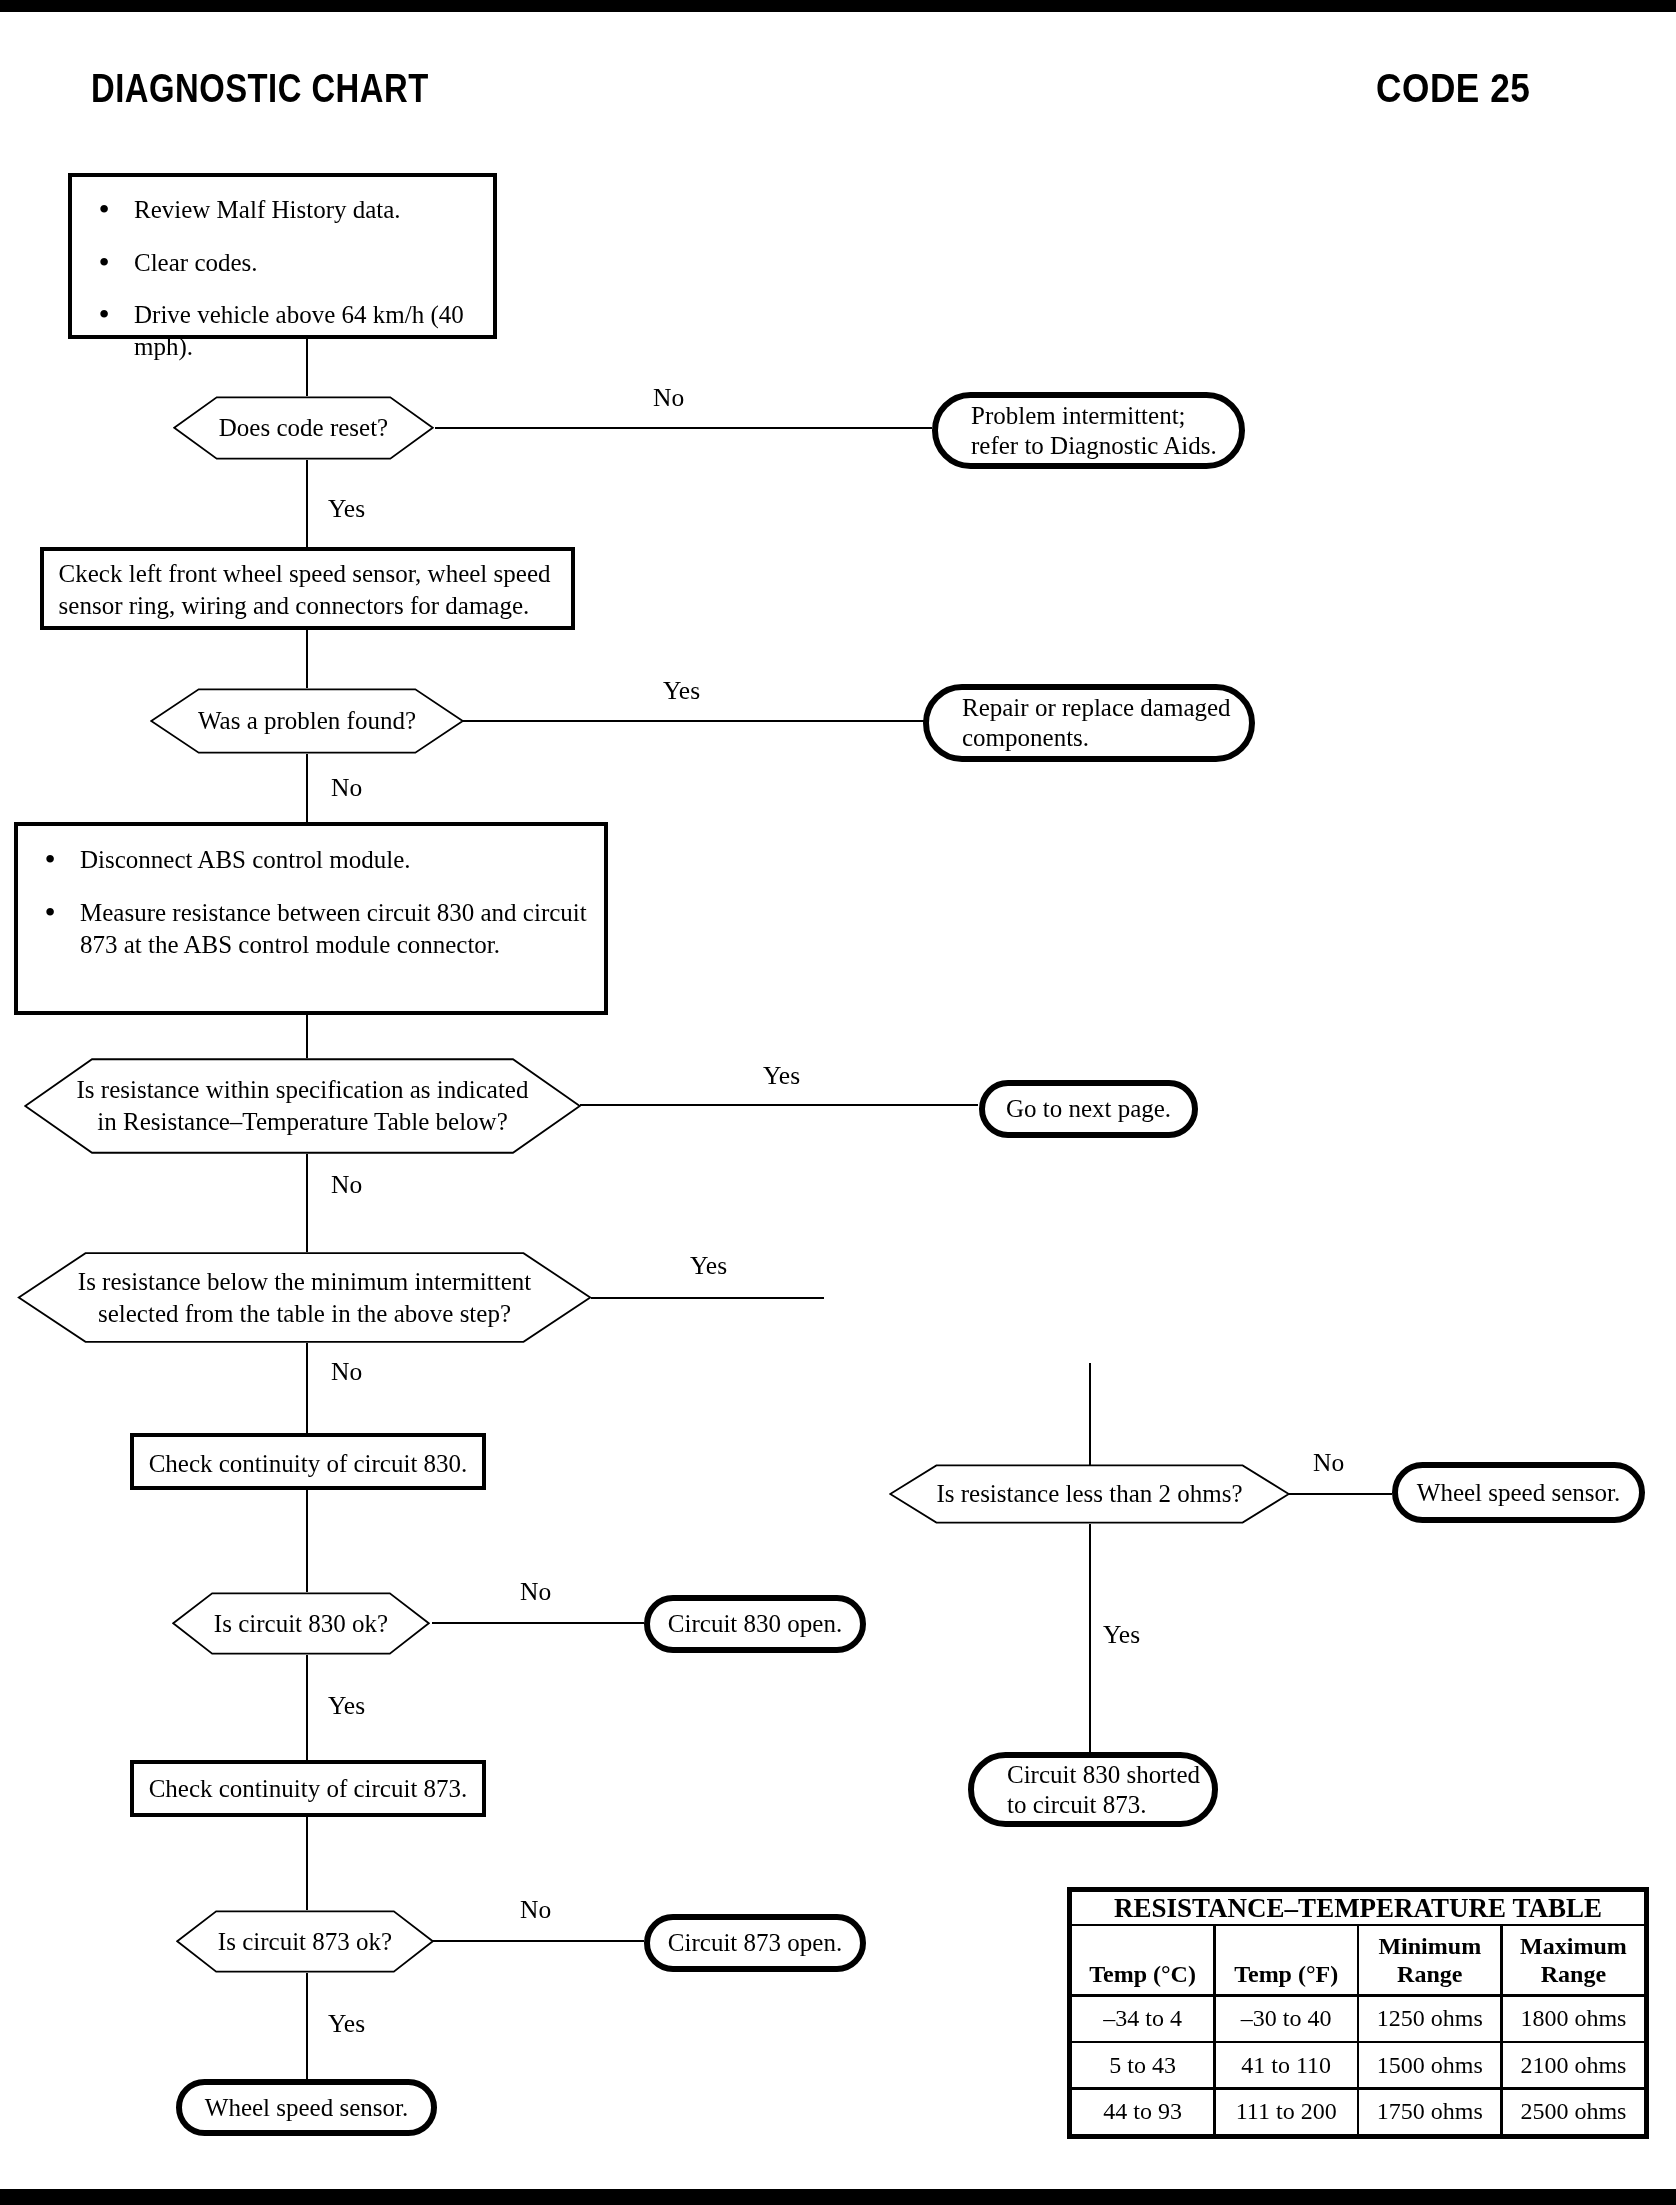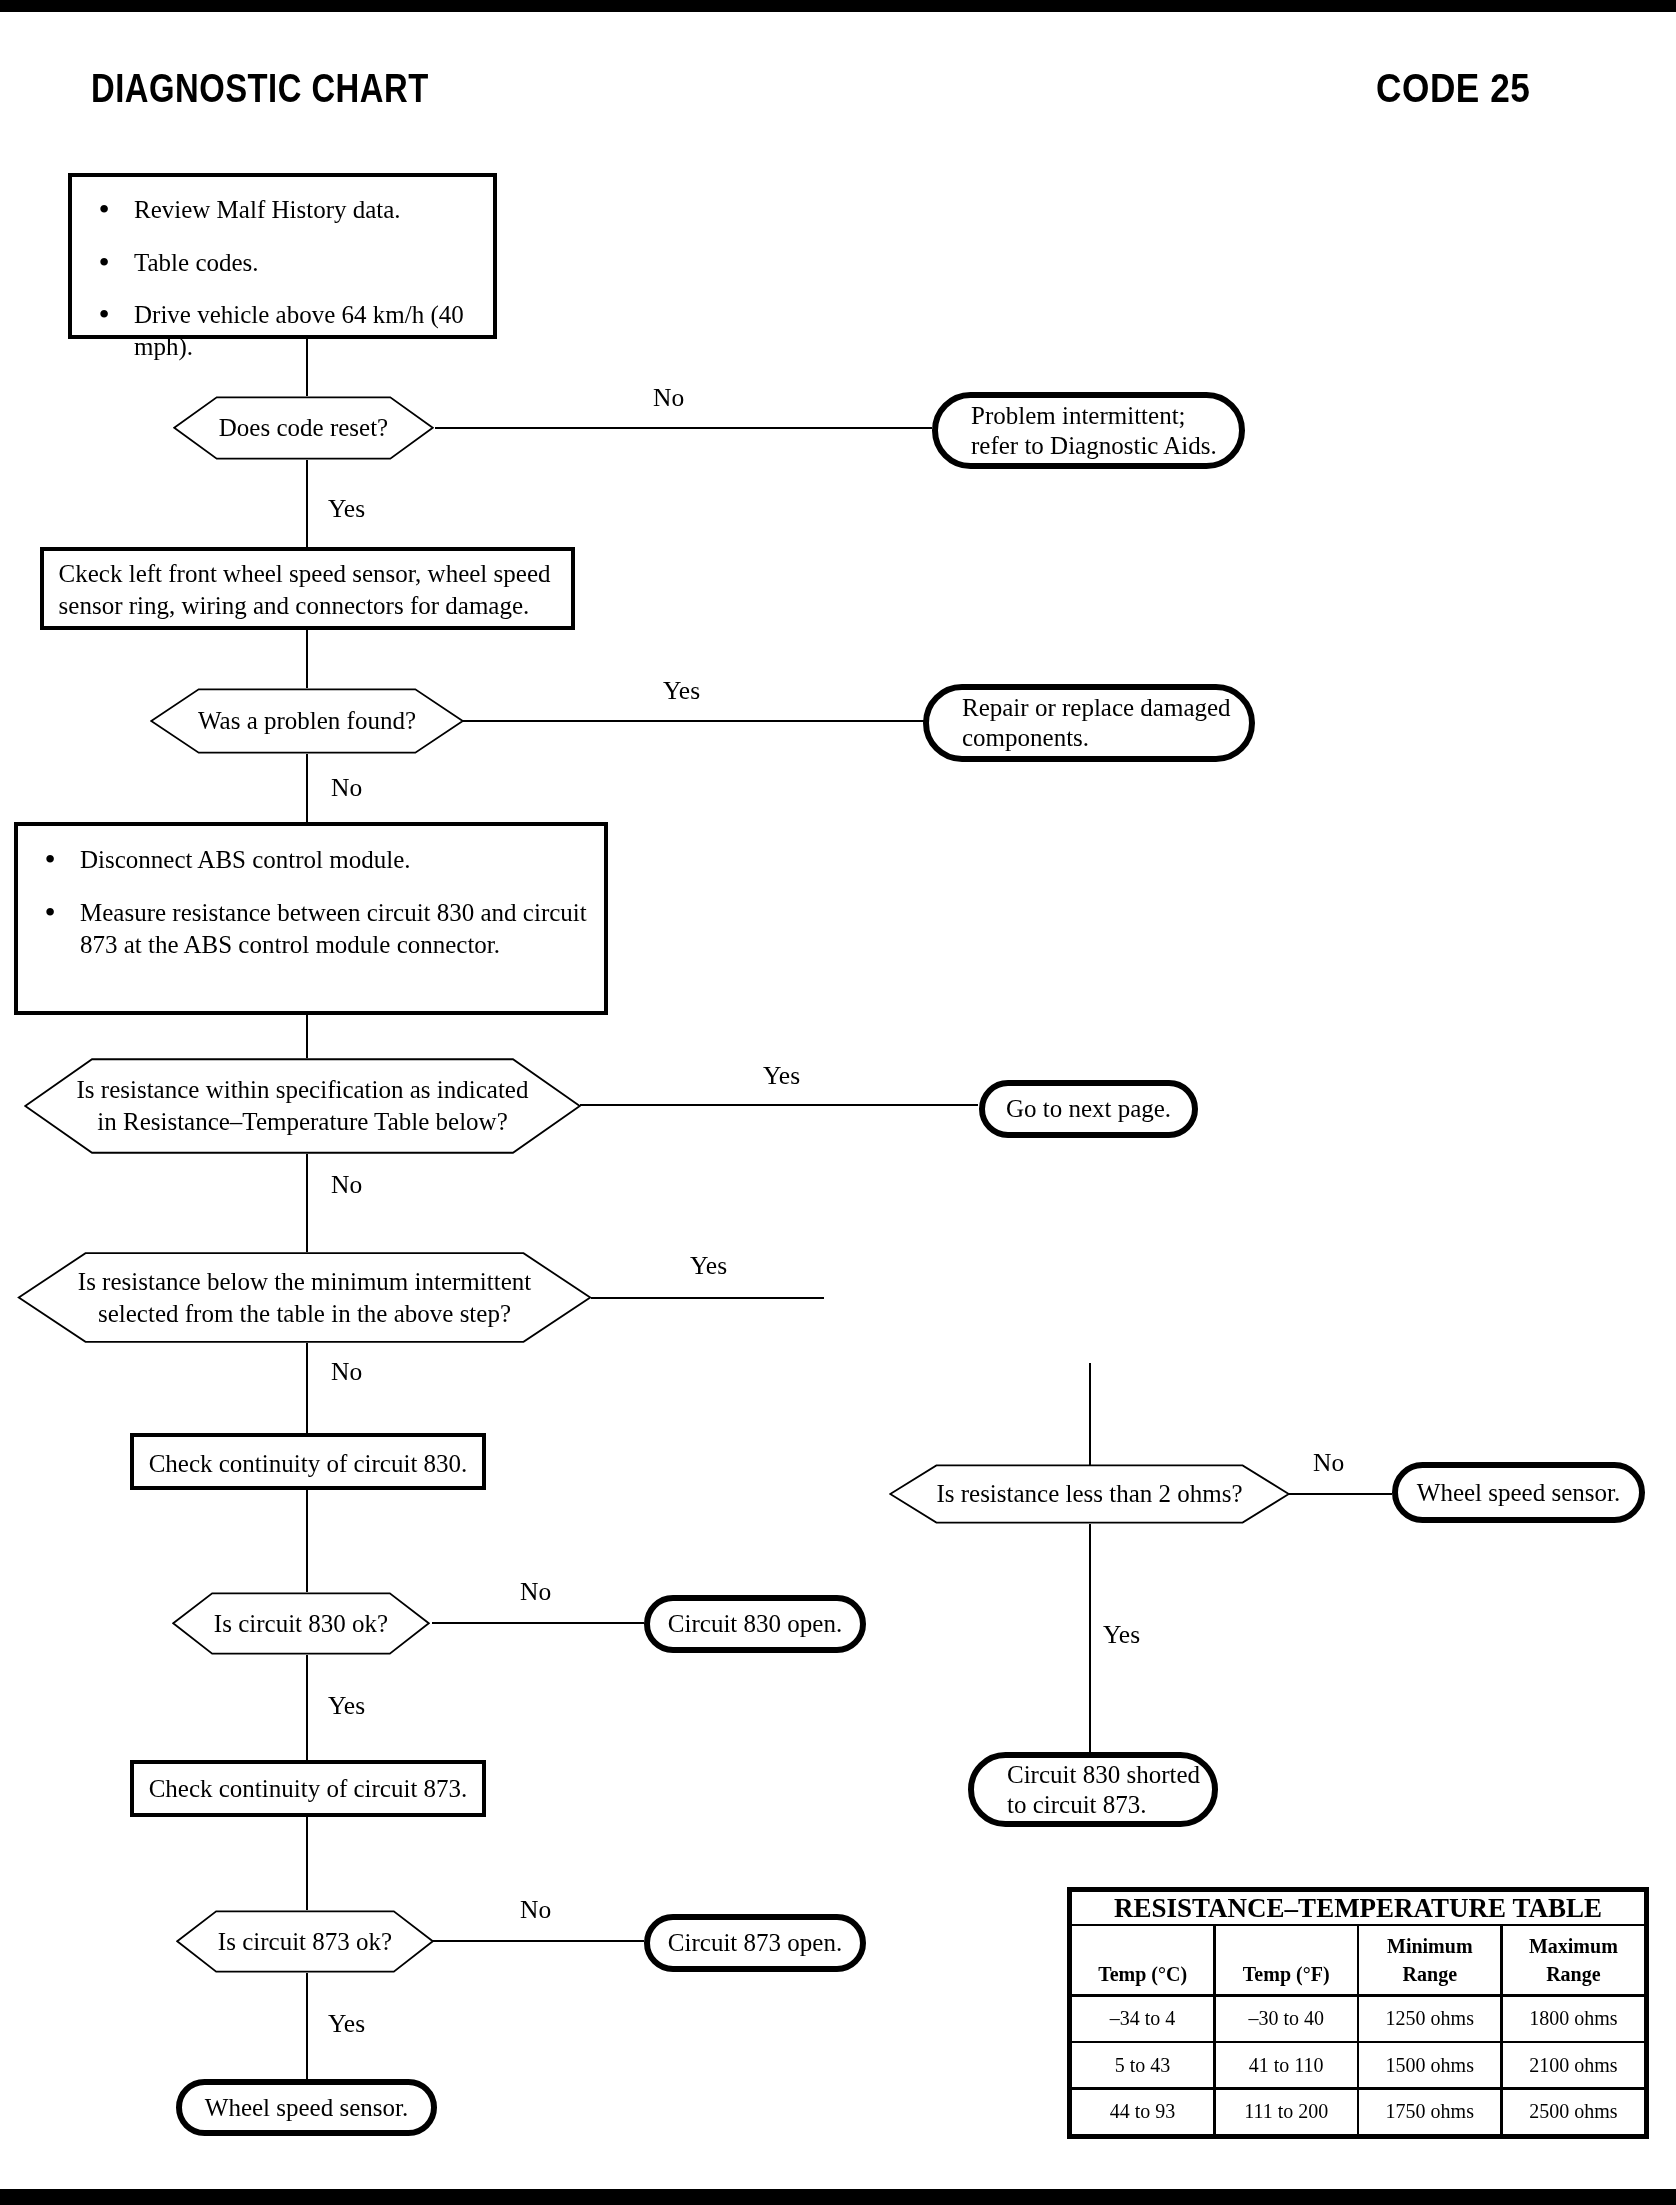--- a/index.html
+++ b/index.html
@@ -39,39 +39,39 @@
     display:flex; flex-direction:column; align-items:center; justify-content:center;
     text-align:center; font-size:25px; line-height:32px;
   }
   .hex .hex-label span { display:block; white-space:nowrap; }
   .vline { position:absolute; width:2.4px; background:#000; }
   .hline { position:absolute; height:2.4px; background:#000; }
   .lbl { position:absolute; font-size:25.5px; white-space:nowrap; }
   
   .rt-wrap { position:absolute; left:1067px; top:1887px; width:582px; border:5.5px solid #000; box-sizing:border-box; background:#22c55e; }
   .rt-grid { display:grid; grid-template-columns:1fr 1fr 1fr 1fr; grid-template-rows:32px 68px 44px 44px 44px; gap:2.4px; background:#000; }
-  .rt-cell { background:#fff; display:flex; align-items:center; justify-content:center; text-align:center; font-size:20px; }
+  .rt-cell { background:#fff; display:flex; align-items:center; justify-content:center; text-align:center; font-size:24px; }
   .rt-title { grid-column:1 / span 4; font-weight:bold; font-size:27px; }
   .rt-head { font-weight:bold; align-items:flex-end; padding-bottom:6px; line-height:28px; box-sizing:border-box; }
 </style>
 </head>
 <body>
 
 <div class="page">
 
   <div class="edgebar" style="top:0; height:12px;"></div>
   <div class="edgebar" style="top:2189px; height:16px;"></div>
 
   <div class="doc-title" style="left:91px; top:66px;">DIAGNOSTIC CHART</div>
   <div class="doc-code" style="right:146px; top:66px;">CODE 25</div>
 
   <div class="box" style="left:68px; top:173px; width:429px; height:166px;">
     <ul class="bullets">
       <li>Review Malf History data.</li>
-      <li>Table codes.</li>
+      <li>Clear codes.</li>
       <li>Drive vehicle above 64 km/h (40 mph).</li>
     </ul>
   </div>
 
   <div class="vline" style="left:306px; top:339px; height:57px;"></div>
 
   <div class="hex" style="left:173px; top:396px; width:261px; height:64px;">
     <svg width="261" height="64" viewBox="0 0 430 105">
         <polygon points="72,2 358,2 428,52 358,103 72,103 2,52" fill="#fff" stroke="#000" stroke-width="3"></polygon>
       </svg>

